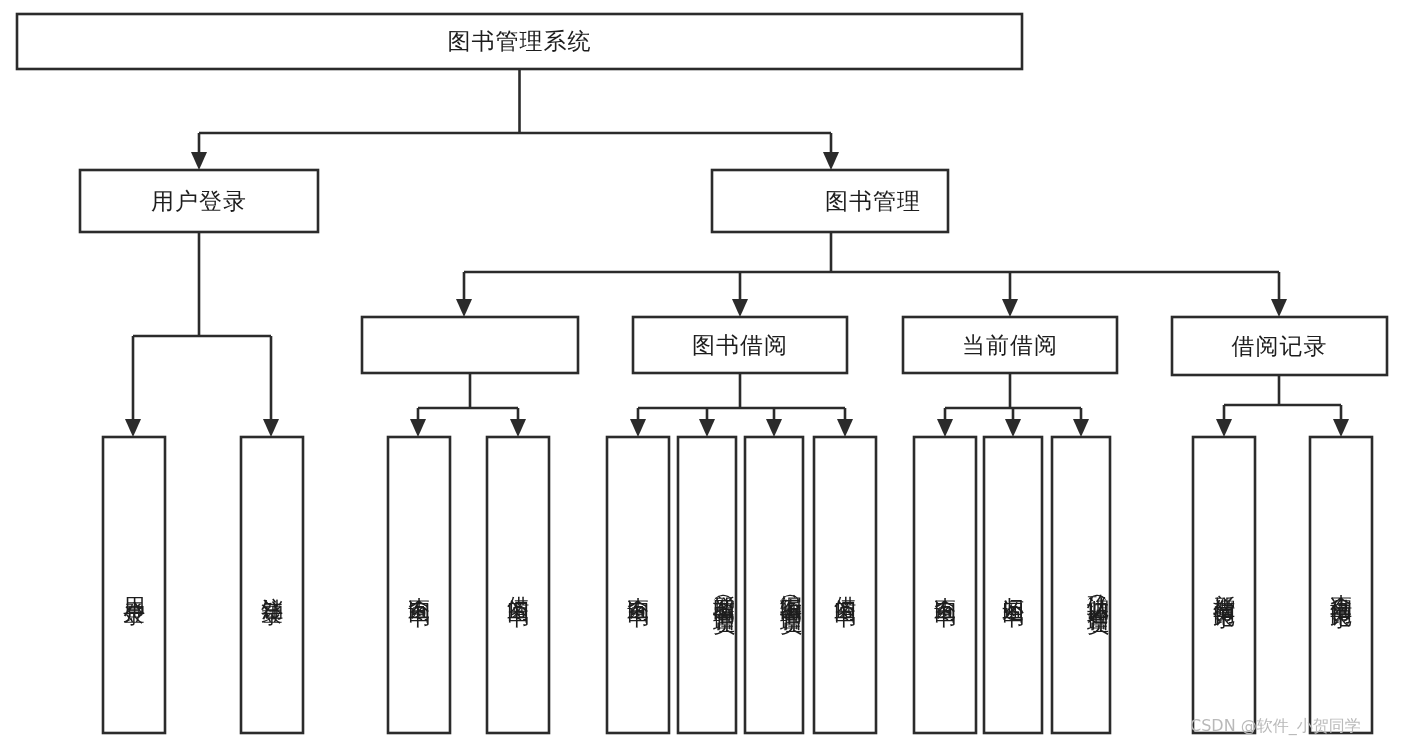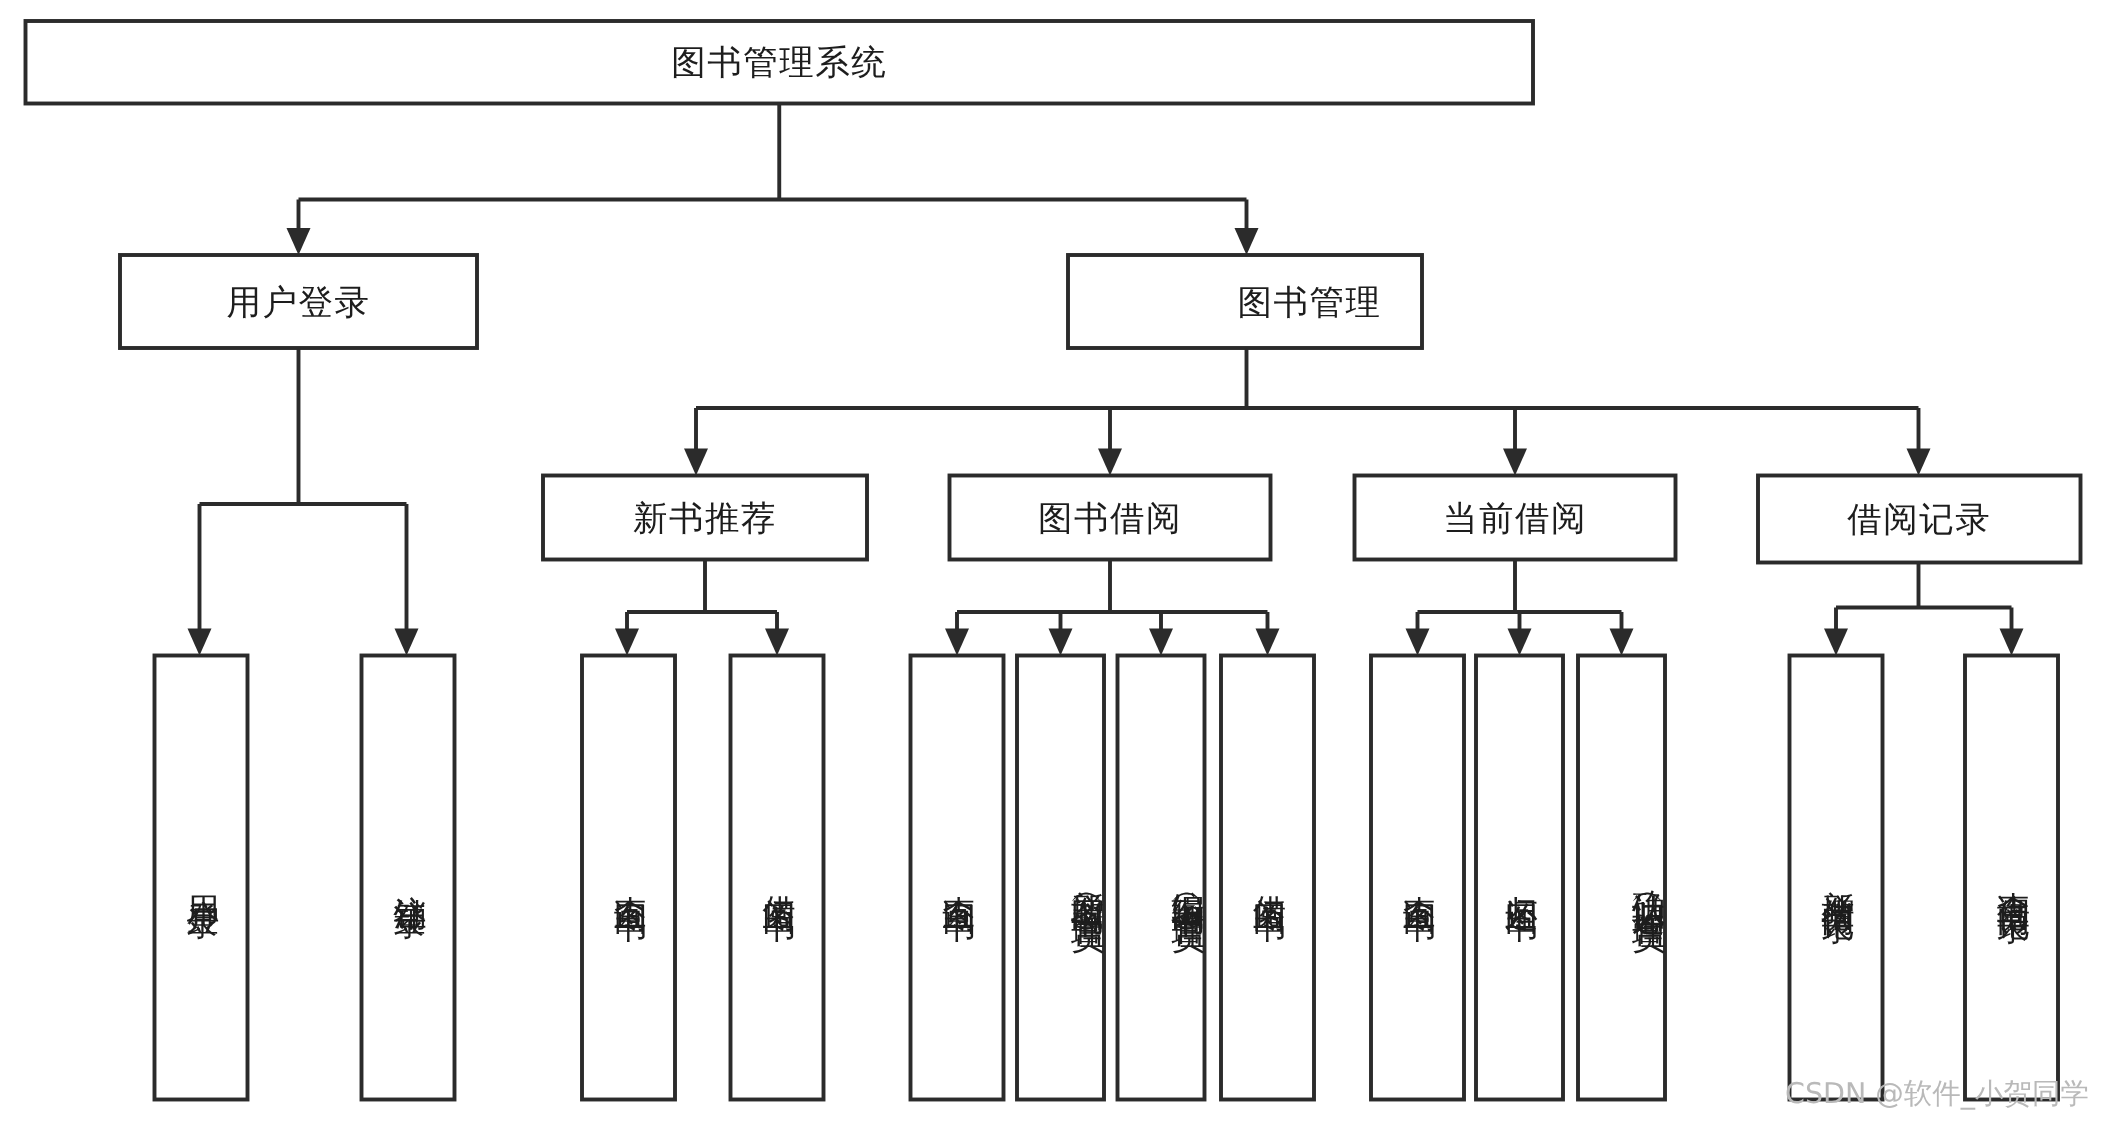--- a/index.html
+++ b/index.html
@@ -61,21 +61,21 @@
     writing-mode: vertical-rl;
     text-orientation: upright;
     font-size: 22px;
     line-height: 1.12;
     color: #1d1d1d;
     letter-spacing: 3px;
     font-family: "DejaVu Sans", "Liberation Sans", sans-serif;
   }
   .watermark {
     position: absolute;
-    font-size: 19px;
+    font-size: 16px;
     color: #b9b9b9;
     white-space: nowrap;
     font-family: "DejaVu Sans", "Liberation Sans", sans-serif;
   }
 </style>
 </head>
 <body>
 
 <div id="diagram-root">
 
@@ -187,21 +187,20 @@
 
     <rect class="node-box" x="1193" y="437" width="62" height="296"></rect>
     <rect class="node-box" x="1310" y="437" width="62" height="296"></rect>
   </svg>
 
   <div class="node-label-h" style="left:17px; top:14px; width:1005px; height:55px;">图书管理系统</div>
 
   <div class="node-label-h" style="left:80px; top:170px; width:238px; height:62px;">用户登录</div>
   <div class="node-label-h" style="left:712px; top:170px; width:236px; height:62px;margin-left:43px;">图书管理</div>
 
-  <div class="node-label-h" style="left:362px; top:317px; width:216px; height:56px;">新书推荐</div>
   <div class="node-label-h" style="left:903px; top:317px; width:214px; height:56px;">当前借阅</div>
   <div class="node-label-h" style="left:633px; top:317px; width:214px; height:56px;">图书借阅</div>
   <div class="node-label-h" style="left:1172px; top:317px; width:215px; height:58px;font-family:Liberation Mono, monospace;">借阅记录</div>
 
   <div class="node-label-v" style="left:103px; top:437px; width:62px; height:296px;">用户登录</div>
   <div class="node-label-v" style="left:241px; top:437px; width:62px; height:296px;">注销登录</div>
 
   <div class="node-label-v" style="left:388px; top:437px; width:62px; height:296px;">查询图书</div>
   <div class="node-label-v" style="left:487px; top:437px; width:62px; height:296px;">借阅图书</div>
 

